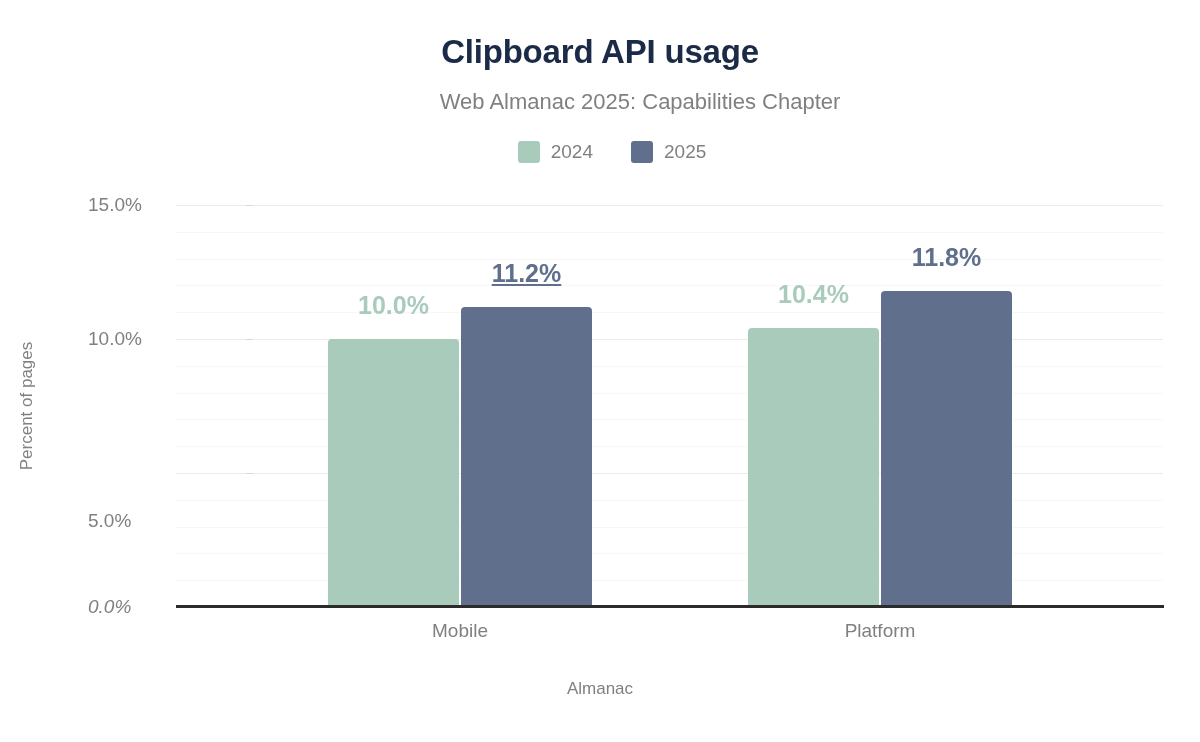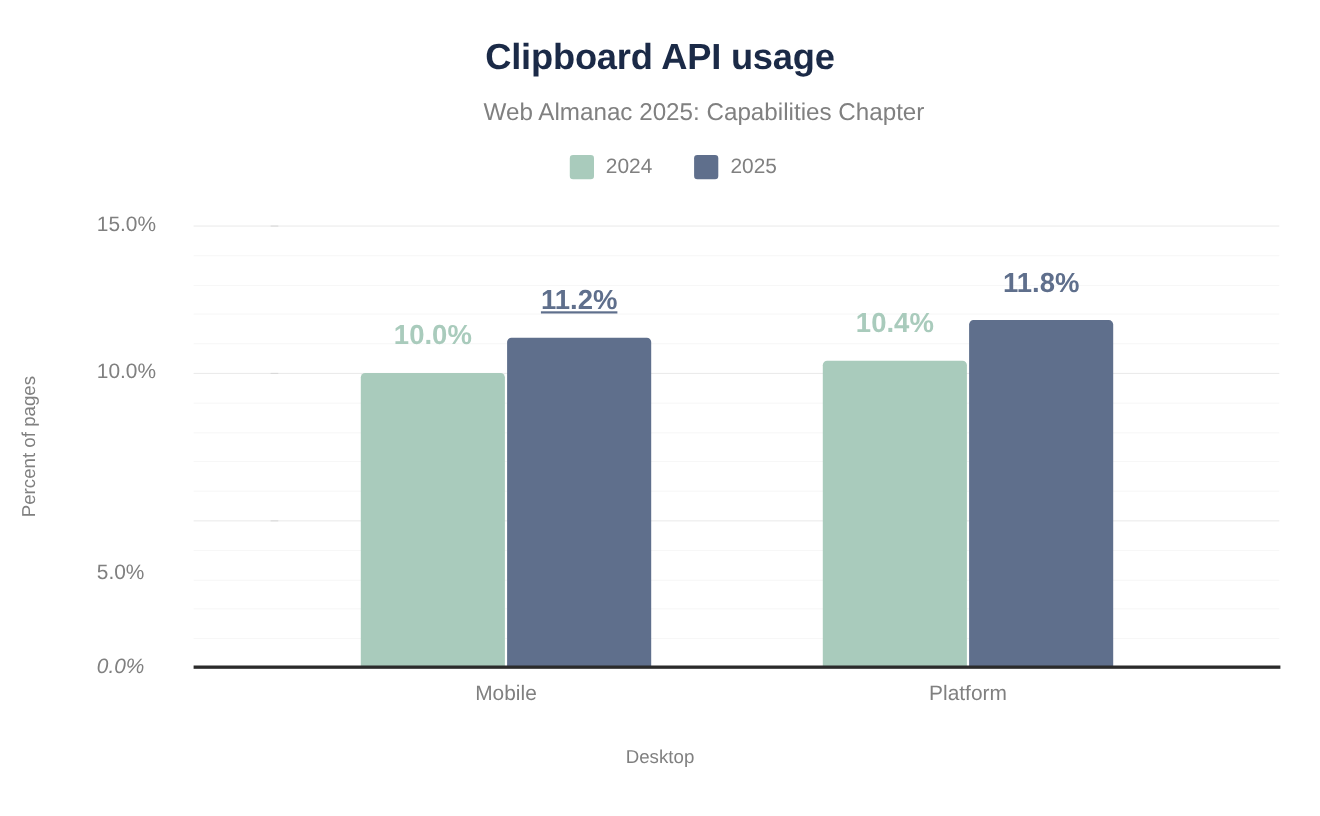--- a/index.html
+++ b/index.html
@@ -215,16 +215,16 @@
     <div class="y-tick-label" style="top: 339px;">10.0%</div>
     <div class="y-tick-mark" style="top: 339px;"></div>
     <div class="y-tick-label" style="top: 205px;">15.0%</div>
     <div class="y-tick-mark" style="top: 205px;"></div>
   </div>
 
 <div id="y-axis-title">Percent of pages</div>
 
 <div id="axis-baseline"></div>
 
-<div id="x-axis-title">Desktop</div>
+<div id="x-axis-title">Almanac</div>
 
 <div class="x-tick-label" style="left: 460px;">Mobile</div>
 <div class="x-tick-label" style="left: 880px;">Platform</div>
 
 </body></html>

